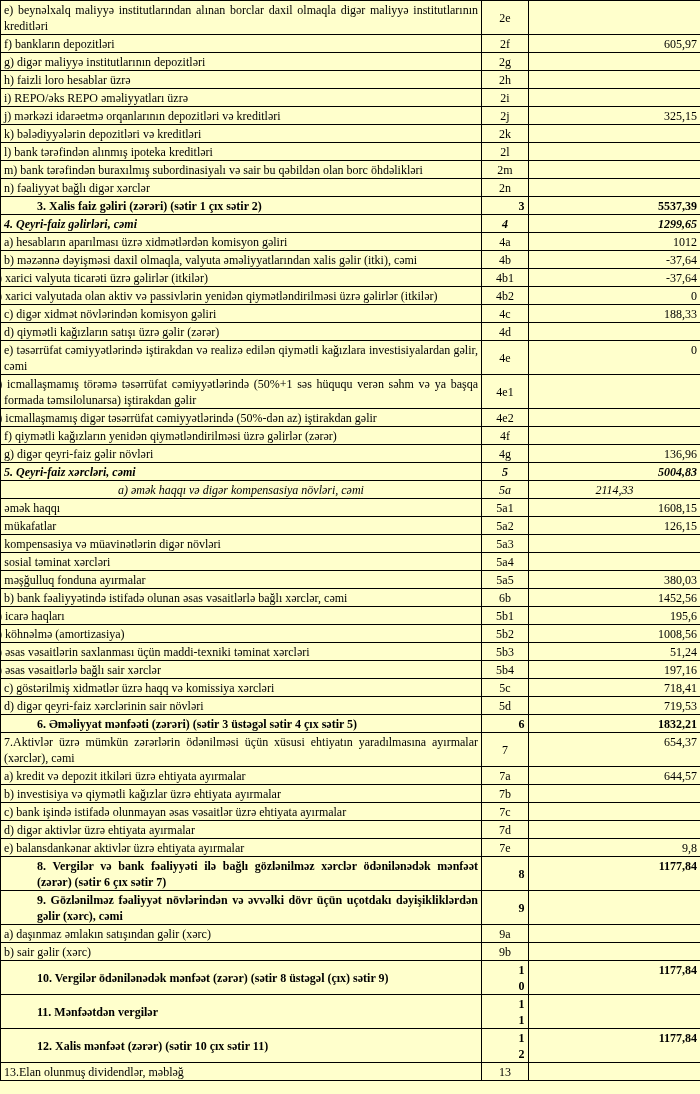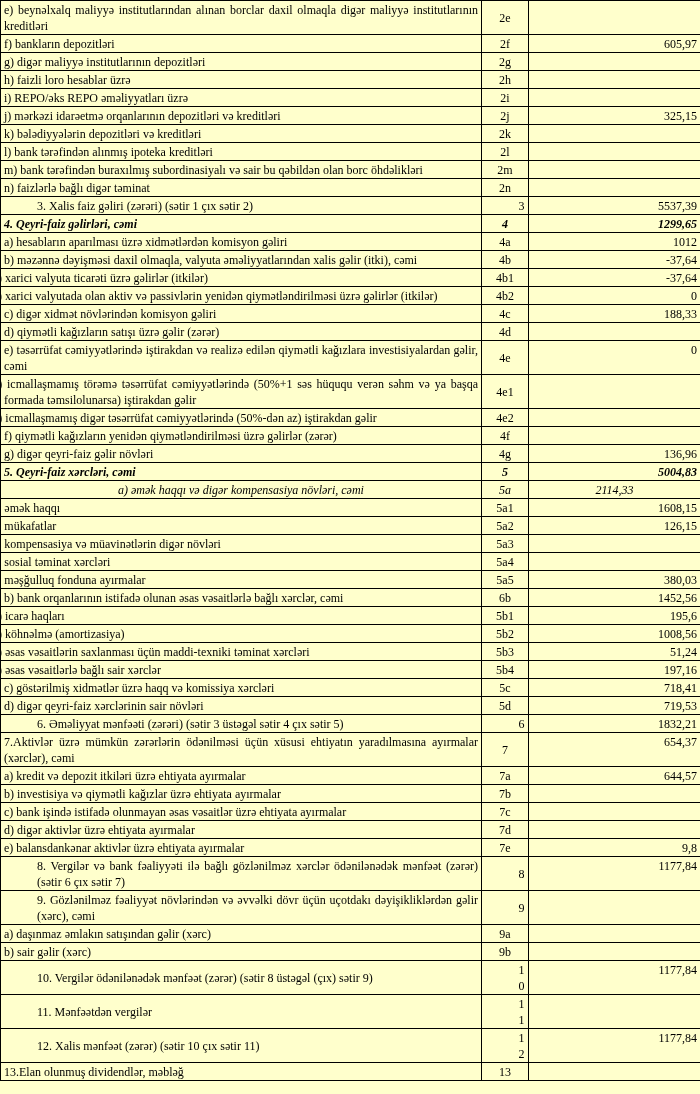--- a/index.html
+++ b/index.html
@@ -37,21 +37,21 @@
     padding-right: 1px;
   }
   td.value {
     text-align: right;
     vertical-align: top;
   }
   .ind-0 { padding-left: 4px; }
   .ind-1 { padding-left: 9px; }
   .ind-2 { padding-left: 56px; text-indent: -18px; }
   .ind-3 { padding-left: 74px; text-indent: -17px; }
-  tr.st-bold td { font-weight: normal; padding-left: 36px; }
+  tr.st-bold td { font-weight: bold; padding-left: 36px; }
   tr.st-bold-italic td { font-weight: bold; font-style: italic; margin-left: 36px; }
   tr.st-italic td { font-style: italic; text-align: center; }
 </style>
 </head>
 <body>
 
 <table class="fin-table">
   <colgroup>
     <col style="width:481px">
     <col style="width:47px">
@@ -97,21 +97,21 @@
         <td class="label ind-1">l) bank tərəfindən alınmış ipoteka kreditləri</td>
         <td class="code">2l</td>
         <td class="value"></td>
       </tr>
       <tr class="st-normal">
         <td class="label ind-1">m) bank tərəfindən buraxılmış subordinasiyalı və sair bu qəbildən olan borc öhdəlikləri</td>
         <td class="code">2m</td>
         <td class="value"></td>
       </tr>
       <tr class="st-normal">
-        <td class="label ind-1">n) faizlərlə bağlı digər təminat</td>
+        <td class="label ind-1">n) fəaliyyət bağlı digər xərclər</td>
         <td class="code">2n</td>
         <td class="value"></td>
       </tr>
       <tr class="st-bold">
         <td class="label ind-0">3. Xalis faiz gəliri (zərəri) (sətir 1 çıx sətir 2)</td>
         <td class="code">3</td>
         <td class="value">5537,39</td>
       </tr>
       <tr class="st-bold-italic">
         <td class="label ind-0">4. Qeyri-faiz gəlirləri, cəmi</td>
@@ -202,21 +202,21 @@
         <td class="label ind-2">a4) sosial təminat xərcləri</td>
         <td class="code">5a4</td>
         <td class="value"></td>
       </tr>
       <tr class="st-normal">
         <td class="label ind-2">a5) məşğulluq fonduna ayırmalar</td>
         <td class="code">5a5</td>
         <td class="value">380,03</td>
       </tr>
       <tr class="st-normal">
-        <td class="label ind-1">b) bank orqanlarının istifadə olunan əsas vəsaitlərlə bağlı xərclər, cəmi</td>
+        <td class="label ind-1">b) bank fəaliyyətində istifadə olunan əsas vəsaitlərlə bağlı xərclər, cəmi</td>
         <td class="code">6b</td>
         <td class="value">1452,56</td>
       </tr>
       <tr class="st-normal">
         <td class="label ind-2">b1) icarə haqları</td>
         <td class="code">5b1</td>
         <td class="value">195,6</td>
       </tr>
       <tr class="st-normal">
         <td class="label ind-2">b2) köhnəlmə (amortizasiya)</td>

